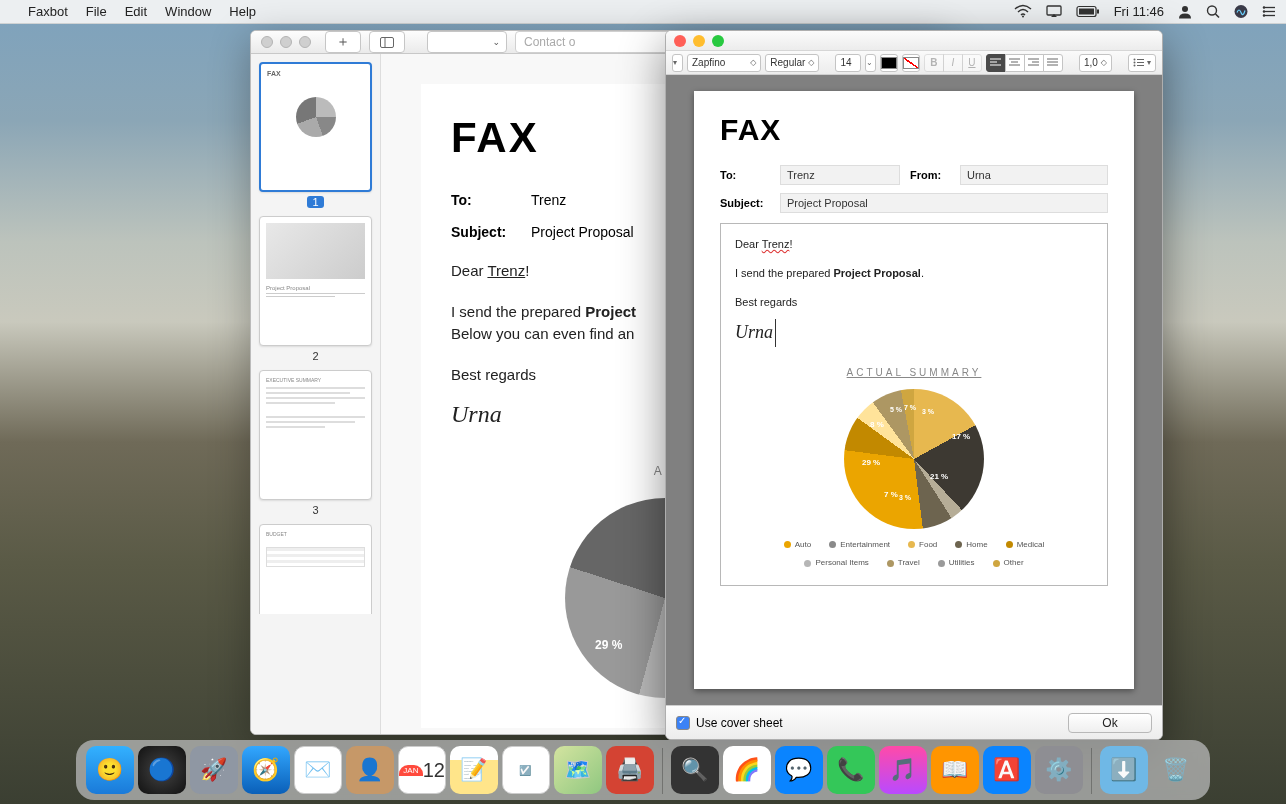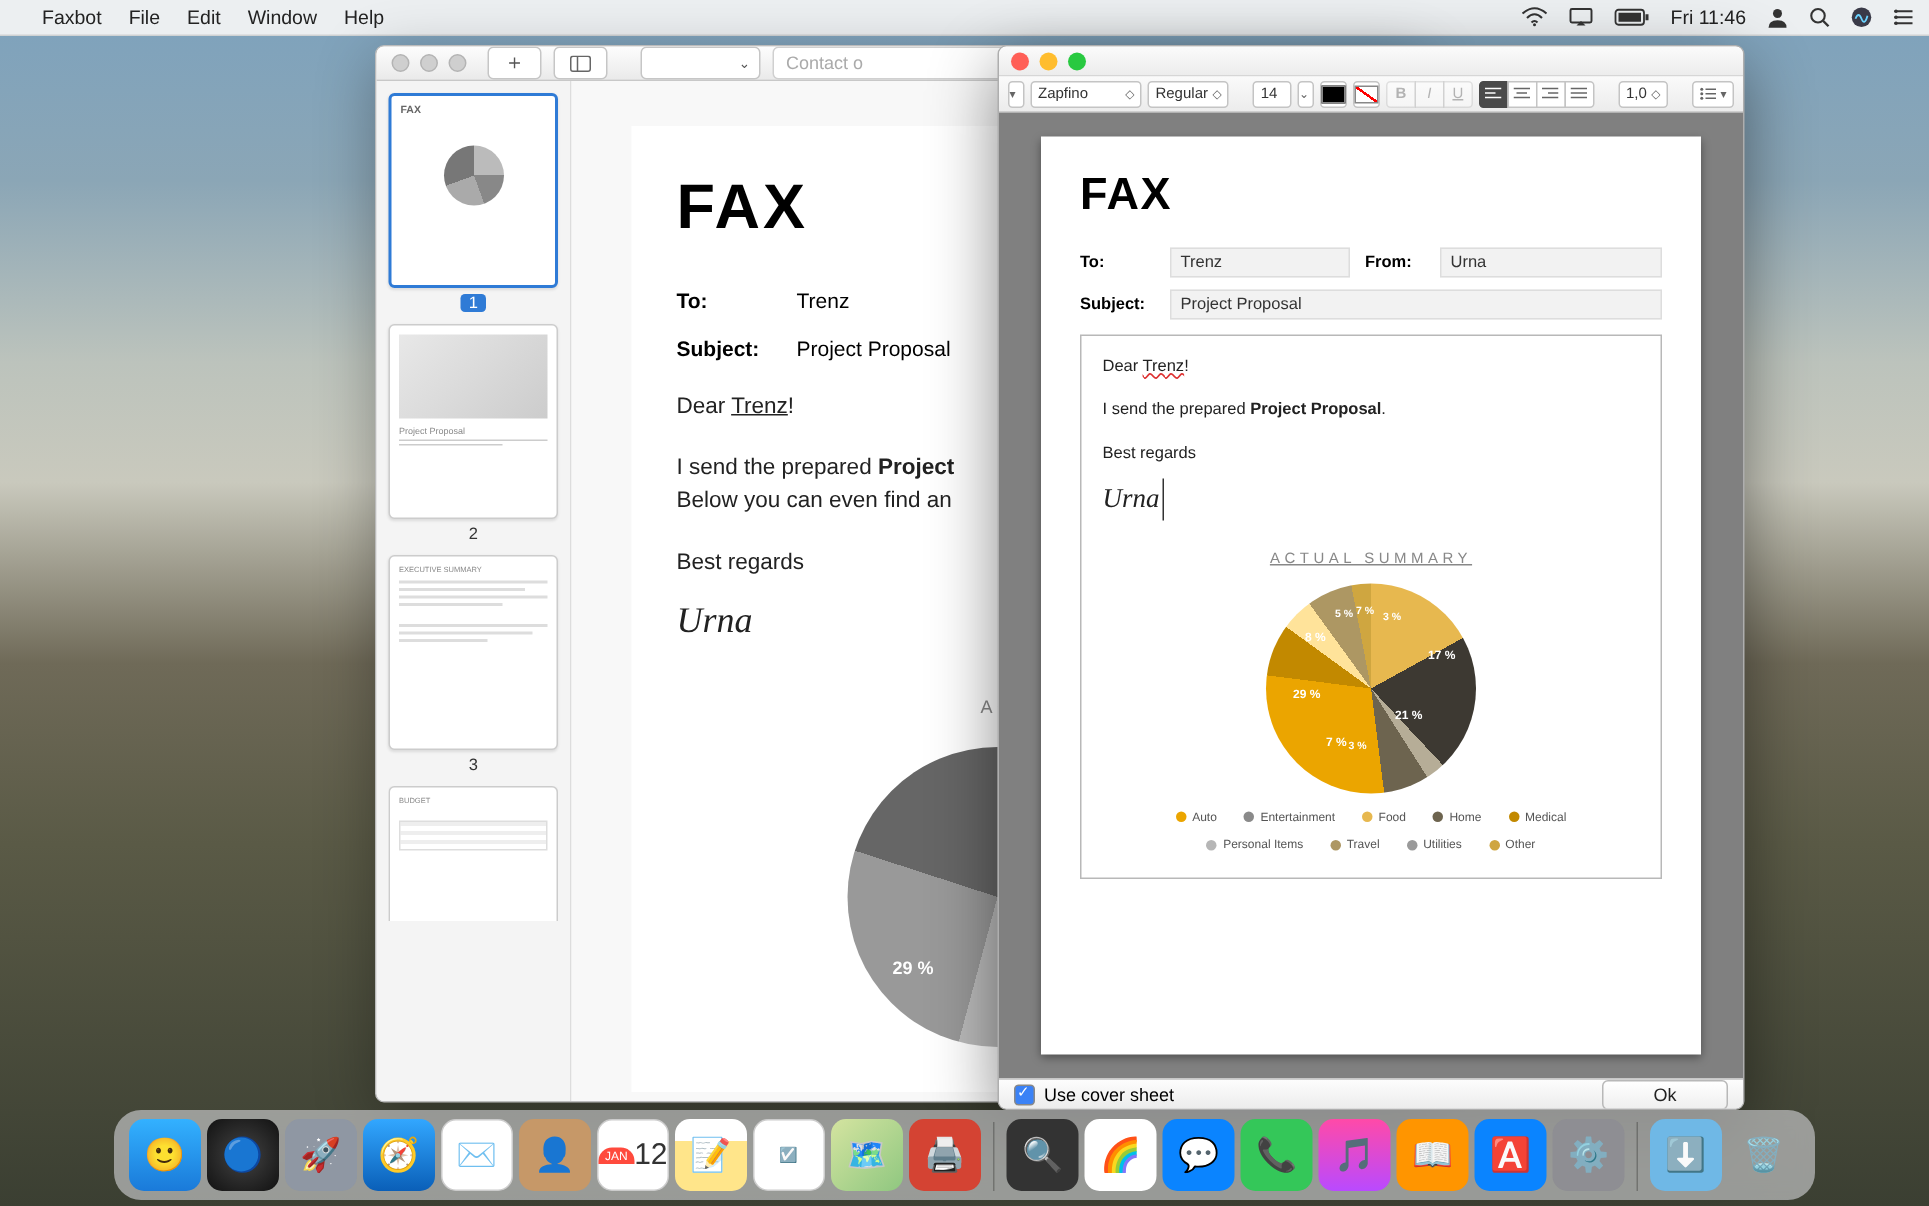--- a/index.html
+++ b/index.html
@@ -118,21 +118,21 @@
     #c28900 277.2deg 306deg,  
     #ffe39a 306deg 324deg,   
     #ad9763 324deg 349.2deg, 
     #cfa640 349.2deg 360deg  
   ); position:relative;}
 .pie span{position:absolute;color:#fff;font-size:8px;font-weight:600;}
 .legend{ display:flex; flex-wrap:wrap; gap:6px 18px; justify-content:center; padding:4px 26px; font-size:8px; color:#555;}
 .legend div{display:flex;align-items:center;gap:4px;}
 .legend i{width:7px;height:7px;border-radius:50%;display:inline-block;}
 
-.ed-bottom{ height:20px; background:linear-gradient(#fdfdfd,#ececec); border-top:1px solid #cfcfcf;
+.ed-bottom{ height:34px; background:linear-gradient(#fdfdfd,#ececec); border-top:1px solid #cfcfcf;
   display:flex; align-items:center; padding:0 10px; gap:6px; font-size:12px;}
 .chk{appearance:none;width:14px;height:14px;border:1px solid #888;border-radius:3px;background:#3b82f6;position:relative;}
 .chk::after{content:"✓";color:#fff;font-size:10px;position:absolute;left:1px;top:-2px;}
 .ok-btn{ margin-left:auto; width:84px; height:20px; border:1px solid #b8b8b8; border-radius:4px;
   background:linear-gradient(#ffffff,#efefef); font-size:12px; color:#222;}
 
 
 .dock{ position:absolute; left:50%; transform:translateX(-50%); bottom:4px;
   background:rgba(230,230,235,0.55); border-radius:18px; padding:6px 10px;
   display:flex; align-items:flex-end; gap:4px; backdrop-filter:blur(6px);}

